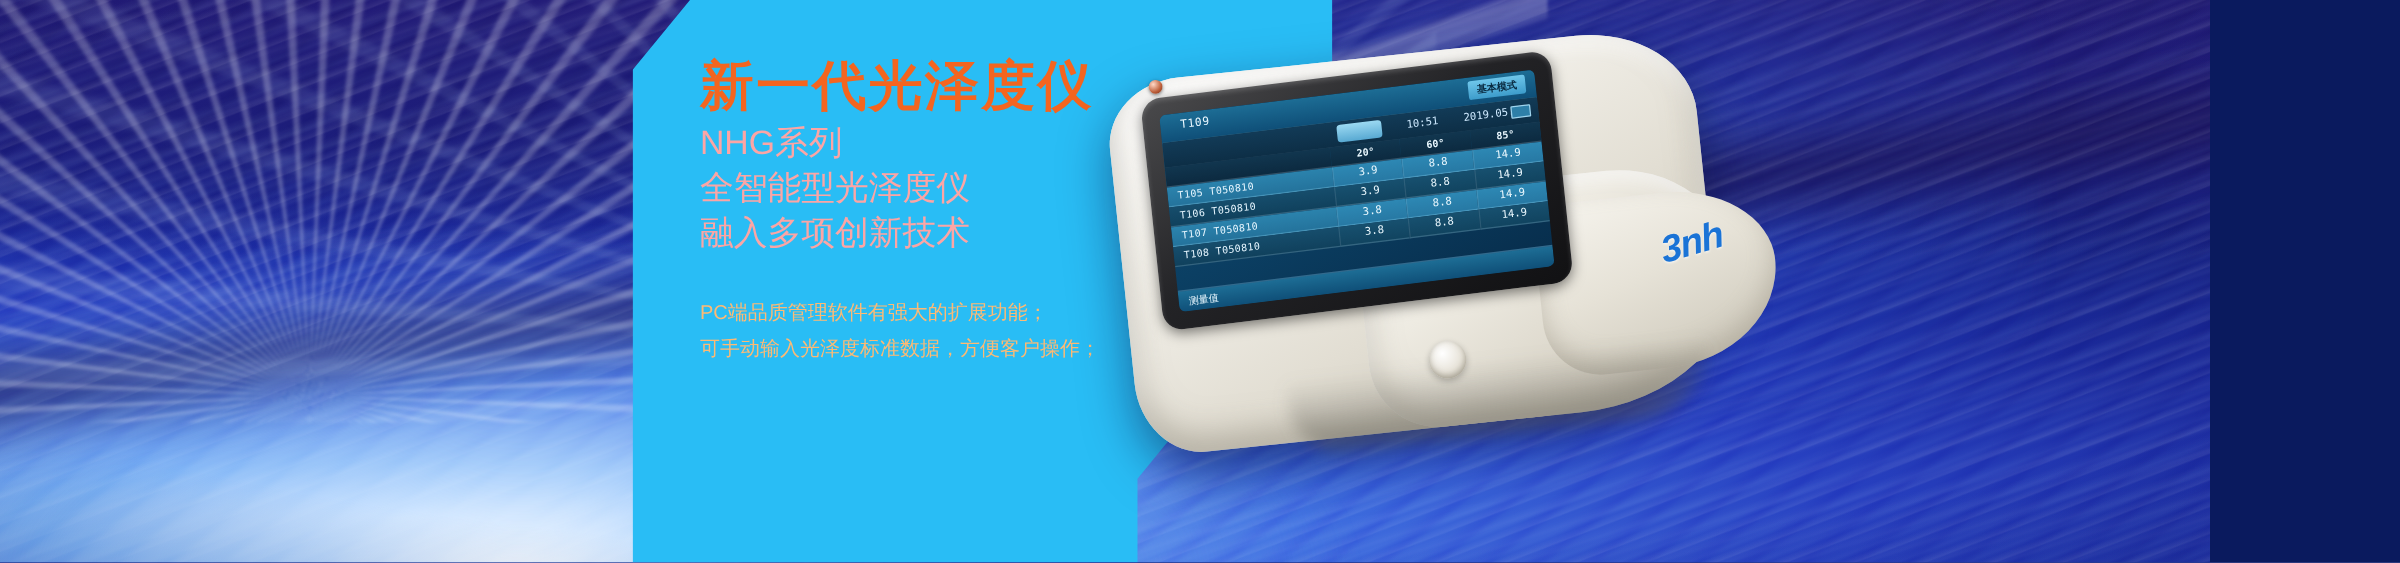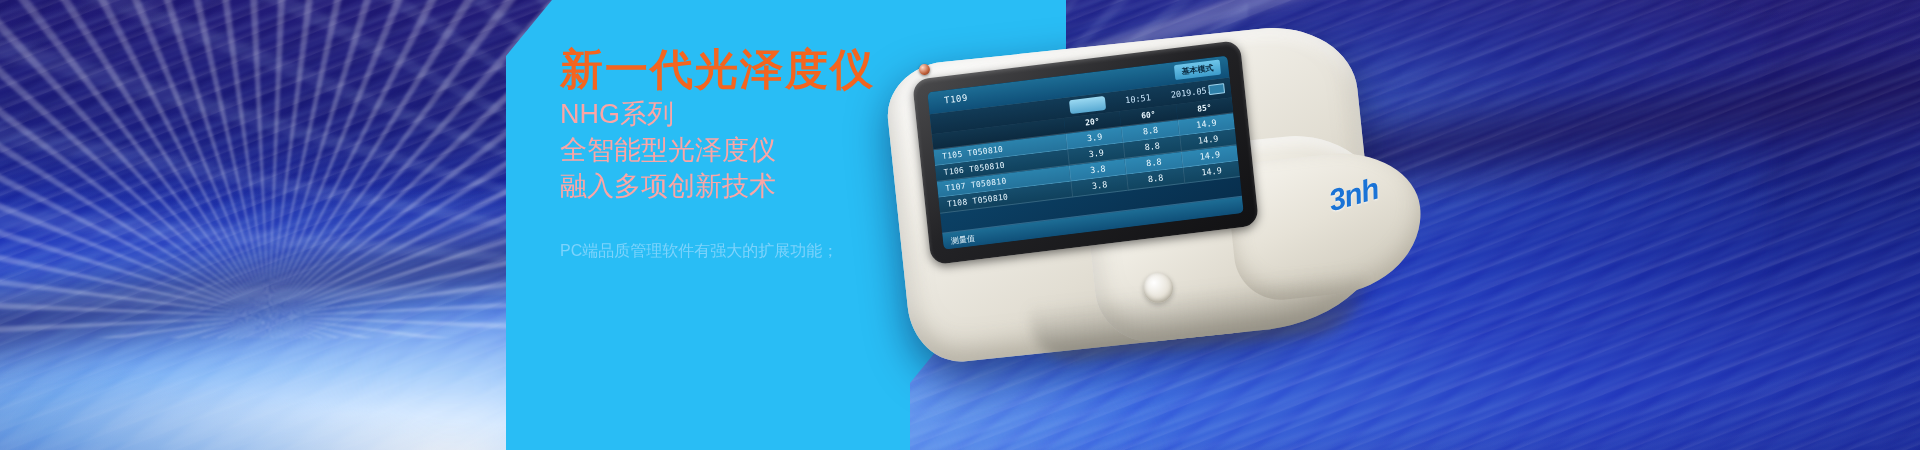--- a/index.html
+++ b/index.html
@@ -1,18 +1,18 @@
 <!DOCTYPE html>
 <html><head>
 <meta charset="utf-8">
 <style>
   html,body{margin:0;padding:0;background:#0a1a5e;}
   body{font-family:"Liberation Sans","DejaVu Sans",sans-serif;}
 
-  .banner{position:relative;width:1920px;height:450px;overflow:hidden;
+  .banner{position:relative;width:1768px;height:450px;overflow:hidden;
           background:#1d35b8;}
 
   
   .bg{position:absolute;inset:0;overflow:hidden;}
   .bg-base{position:absolute;inset:0;
     background:
       radial-gradient(120% 70% at 18% 92%, #cfe4ff 0%, #7fb4f5 14%, #3f6fe0 34%, #2740c0 55%, #1b2a9c 75%, #15207f 100%),
       linear-gradient(160deg,#2a2f9e 0%,#2342c8 30%,#2a59d8 55%,#1e2f9e 100%);
   }
   .bg-dark-top{position:absolute;left:0;top:0;width:100%;height:46%;
@@ -67,21 +67,21 @@
     background:#29bdf5;
     clip-path:polygon(46px 0, 560px 0, 560px 192px, 404px 383px, 404px 450px, 0 450px, 0 56px);
   }
 
   
   .copy{position:absolute;left:560px;top:0;width:520px;height:450px;}
   .headline{position:absolute;left:0;top:48px;font-size:43px;font-weight:bold;
     color:#f4651f;letter-spacing:2px;line-height:1;white-space:nowrap;}
   .models{position:absolute;left:0;top:96px;color:#fca5a5;}
   .models div{font-size:27px;line-height:36px;font-weight:normal;white-space:nowrap;}
-  .bullets{position:absolute;left:0;top:236px;color:#7dd3fc;}
+  .bullets{position:absolute;left:0;top:236px;color:#fdba74;}
   .bullets div{font-size:16px;line-height:29px;white-space:nowrap;}
 
   
   .device{position:absolute;left:880px;top:10px;width:640px;height:430px;}
 
   .dev-body{position:absolute;left:20px;top:8px;width:600px;height:400px;
     transform:rotate(-6deg);transform-origin:50% 50%;}
 
   .shell{position:absolute;left:0;top:18px;width:470px;height:300px;
     background:linear-gradient(155deg,#ffffff 0%,#f4f2ec 28%,#e2ded3 60%,#cdc8bb 88%,#b9b4a6 100%);
@@ -179,20 +179,21 @@
 
   <div class="copy">
     <div class="headline">新一代光泽度仪</div>
     <div class="models">
       <div>NHG系列</div>
       <div>全智能型光泽度仪</div>
       <div>融入多项创新技术</div>
     </div>
     <div class="bullets">
       <div>PC端品质管理软件有强大的扩展功能；</div>
+      <div>可手动输入光泽度标准数据，方便客户操作；</div>
     </div>
   </div>
 
   <div class="device">
     <div class="dev-body">
       <div class="shell"></div>
       <div class="grip"></div>
       <div class="nose"></div>
       <div class="base-shadow"></div>
       <div class="led"></div>

